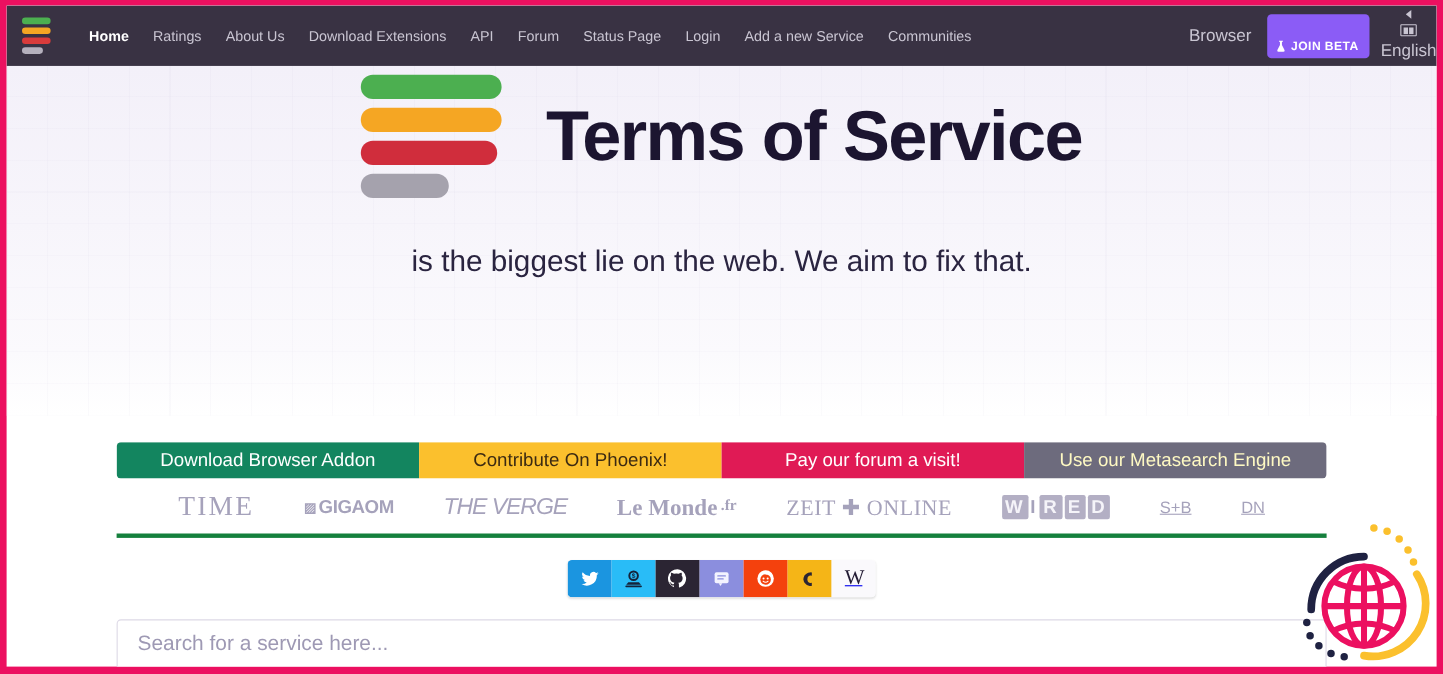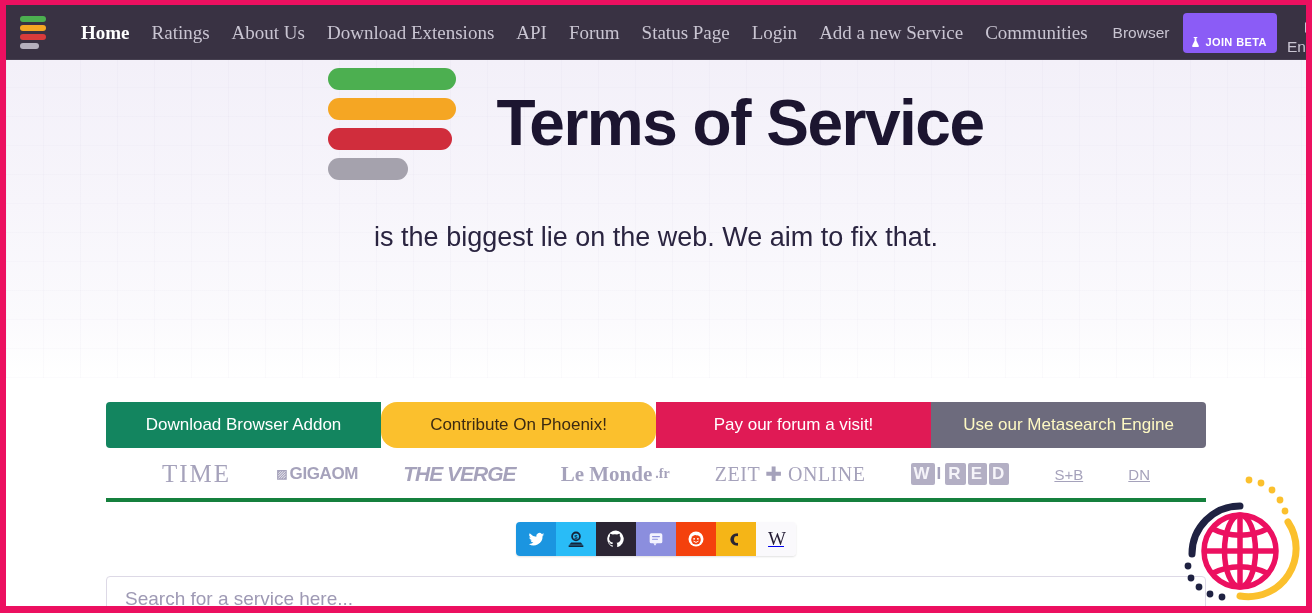--- a/index.html
+++ b/index.html
@@ -62,26 +62,25 @@
   }
   .brand i { display:block; height: 6px; border-radius: 4px; }
   .brand i.b1 { width: 26px; background: #4caf50; }
   .brand i.b2 { width: 26px; background: #f5a623; }
   .brand i.b3 { width: 26px; background: #d93b3b; }
   .brand i.b4 { width: 19px; background: #b5b0bd; }
 
   .nav-links { display: flex; align-items: center; flex: 0 0 auto; }
   .nav-links a {
     color: #c9c5d2;
-    font-size: 19px;
+    font-size: 13px;
     text-decoration: none;
     padding: 0 11px;
     white-space: nowrap;
     line-height: 55px;
-    font-family: Liberation Serif, serif;
   }
   .nav-links a.active { color: #ffffff; font-weight: bold; }
 
   .nav-right {
     margin-left: auto;
     display: flex;
     align-items: center;
     flex: 0 0 auto;
     padding-right: 0px;
   }
@@ -201,35 +200,35 @@
     margin-top: 42px;
     position: relative;
     z-index: 1;
   }
 
   
   #ctawrap { padding: 24px 0 0 0; display:flex; justify-content:center; }
   #cta {
     display: flex;
     width: 1100px;
-    height: 46px;
+    height: 33px;
     border-radius: 4px;
     overflow: hidden;
   }
   #cta a {
     flex: 1 1 0;
     display: flex;
     align-items: center;
     justify-content: center;
     font-size: 17px;
     text-decoration: none;
     white-space: nowrap;
   }
   #cta a.c1 { background:#13855f; color:#fff; }
-  #cta a.c2 { background:#fbc02d; color:#3c2a12;border-radius:16px; }
+  #cta a.c2 { background:#fbc02d; color:#3c2a12; }
   #cta a.c3 { background:#e01a55; color:#fff; }
   #cta a.c4 { background:#6d6b7d; color:#fef9c3; }
 
   
   #press {
     width: 1100px;
     margin: 12px auto 0 auto;
     display:flex;
     align-items:center;
     justify-content: space-between;
@@ -240,21 +239,21 @@
     color: #8d88a8;
     opacity:.78;
     white-space: nowrap;
     display:flex;
     align-items:center;
     gap:3px;
   }
   #press .time    { font-family:"Liberation Serif", serif; font-size:25px; letter-spacing:2px; }
   #press .gigaom  { font-size:17px; font-weight:bold; letter-spacing:-.4px; }
   #press .gigaom .sq { font-size:12px; letter-spacing:-1px; }
-  #press .verge   { font-size:21px; font-weight:bold; font-style:italic; letter-spacing:-1px; }
+  #press .verge   { font-size:21px; font-weight:normal; font-style:italic; letter-spacing:-1px; }
   #press .lemonde { font-family:"Liberation Serif", serif; font-size:21px; font-weight:bold; }
   #press .lemonde .fr { font-size:14px; }
   #press .zeit    { font-family:"Liberation Serif", serif; font-size:20px; letter-spacing:.5px; }
   #press .wired   { font-size:17px; font-weight:bold; letter-spacing:2px; display:flex; gap:2px; }
   #press .wired b { background:#9e99b4; color:#f3f1f8; padding:1px 3px; border-radius:2px; font-weight:bold; }
   #press .lnk     { font-size:15px; text-decoration:underline; color:#8d88a8; }
 
   
   #social {
     display:flex;

